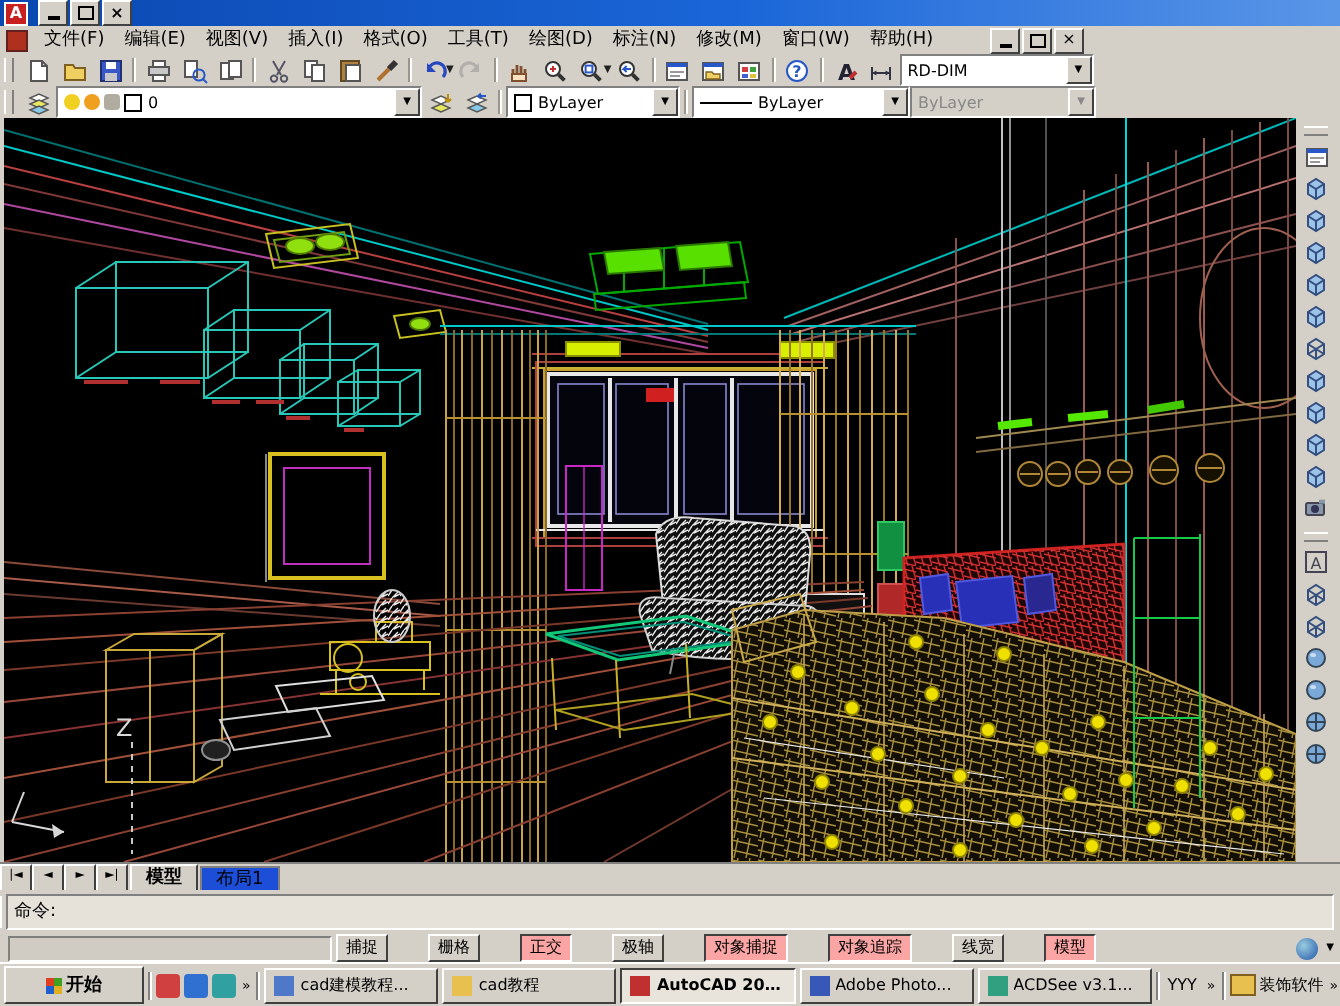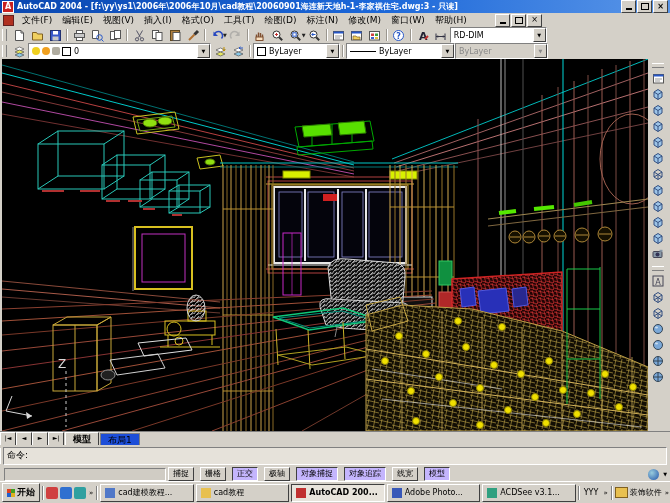--- a/index.html
+++ b/index.html
@@ -61,28 +61,28 @@
   #cmd{left:0;top:445px;width:670px;height:22px;background:#d4d0c8}
   #cmd .panel{position:absolute;left:3px;top:2px;right:3px;bottom:2px;background:#e6e2da;
     border:1px solid;border-color:#808080 #fff #fff #808080;padding:1px 3px;font-size:9px}
   #cmd .cgrip{position:absolute;left:0;top:3px;width:3px;height:16px;border-left:1px solid #fff;border-right:1px solid #808080}
   
   #statusbar{left:0;top:467px;width:670px;height:14px;background:#d4d0c8;display:flex;align-items:center;gap:2px}
   #coords{width:160px;height:11px;margin-left:4px;background:#d0ccc4;border:1px solid;
     border-color:#808080 #fff #fff #808080;flex:0 0 auto}
   .st-btn{height:12px;line-height:11px;padding:0 4px;border:1px solid;border-color:#fff #404040 #404040 #fff;
     background:#d4d0c8;white-space:nowrap;font-size:8px;flex:0 0 auto}
-  .st-btn.on{border-color:#404040 #fff #fff #404040;background:#c4b5fd}
+  .st-btn.on{border-color:#404040 #fff #fff #404040;background:#fca5a5}
   #statusbar .spring{flex:1}
   #comm-icon{width:11px;height:11px;border-radius:50%;background:radial-gradient(circle at 35% 35%,#9cd,#25a);flex:0 0 auto}
   #st-dd{font-size:5px;margin:0 3px 0 2px}
   
   #taskbar{left:0;top:481px;width:670px;height:22px;background:#d4d0c8;border-top:1px solid #fff;
     display:flex;align-items:center;gap:2px;padding-left:2px;box-sizing:border-box}
-  #startbtn{height:17px;padding:0 4px;display:flex;align-items:center;gap:2px;font-weight:bold;font-size:9px;
+  #startbtn{height:17px;padding:0 20px;display:flex;align-items:center;gap:2px;font-weight:bold;font-size:9px;
     background:#d4d0c8;border:1px solid;border-color:#fff #404040 #404040 #fff;flex:0 0 auto}
   .flag{width:8px;height:8px;display:grid;grid-template-columns:4px 4px;grid-template-rows:4px 4px;flex:0 0 auto}
   .flag i{display:block}
   .ql-icon{width:12px;height:12px;border-radius:2px;flex:0 0 auto}
   .chev{font-size:7px;padding:0 1px;flex:0 0 auto}
   .task-btn{height:16px;display:flex;align-items:center;gap:3px;padding:0 4px;font-size:8px;white-space:nowrap;
     overflow:hidden;background:#d4d0c8;border:1px solid;border-color:#fff #404040 #404040 #fff;flex:1 1 60px;min-width:0;max-width:96px}
   .task-btn.active{border-color:#404040 #fff #fff #404040;background:#e8e4dc;font-weight:bold}
   .task-btn .ticon{width:10px;height:10px;flex:0 0 auto}
   .tb-vr{width:1px;height:14px;background:#808080;border-right:1px solid #fff;flex:0 0 auto}
@@ -90,21 +90,20 @@
   #tray{display:flex;align-items:center;gap:2px;height:18px;padding:0 4px;border:1px solid;
     border-color:#808080 #fff #fff #808080;flex:0 0 auto}
   .tray-icon{width:10px;height:10px;border-radius:2px;flex:0 0 auto}
   #clock{font-size:9px;padding:0 2px;white-space:nowrap}
 </style>
 </head>
 <body>
 
 <div id="titlebar" class="abs">
   <span class="appicon">A</span>
-  <span class="ttl">AutoCAD 2004 - [f:\yy\ys1\2006年\2006年10月\cad教程\20060901海连新天地h-1-李家祺住宅.dwg:3 - 只读]</span>
   <span class="winbtns">
     <span class="wbtn">
         <span class="g-min"></span>
       </span>
     <span class="wbtn">
         <span class="g-res"></span>
       </span>
     <span class="wbtn">×</span>
   </span>
 </div>
@@ -735,21 +734,21 @@
     </span>
 </div>
 
 <div id="cmd" class="abs">
   <span class="cgrip"></span>
   <div class="panel">命令:</div>
 </div>
 
 <div id="statusbar" class="abs">
   <span id="coords"></span>
-  <span id="st-btns" style="display:flex;gap:6px">
+  <span id="st-btns" style="display:flex;gap:20px">
       <span class="st-btn">捕捉</span>
       <span class="st-btn">栅格</span>
       <span class="st-btn on">正交</span>
       <span class="st-btn">极轴</span>
       <span class="st-btn on">对象捕捉</span>
       <span class="st-btn on">对象追踪</span>
       <span class="st-btn">线宽</span>
       <span class="st-btn on">模型</span>
     </span>
   <span class="spring"></span>

